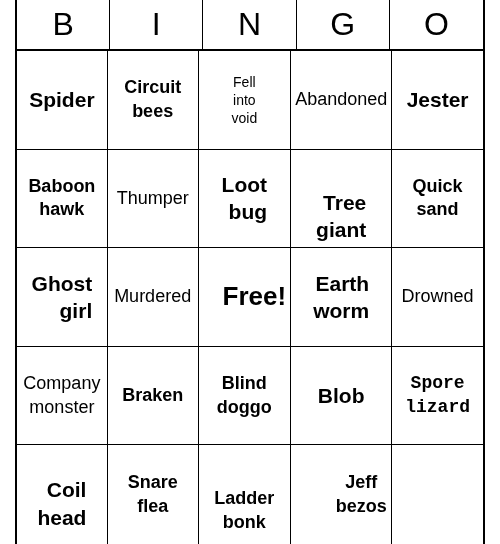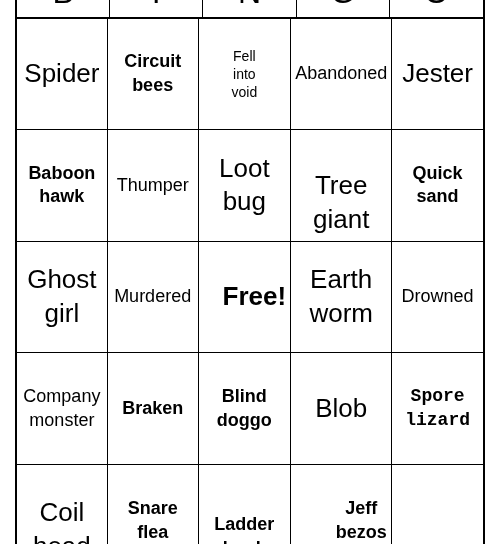--- a/index.html
+++ b/index.html
@@ -55,22 +55,23 @@
       border-right: none;
     }
     .bingo-cell:nth-child(n+21) {
       border-bottom: none;
     }
     .cell-text {
       font-size: 14px;
       line-height: 1.3;
     }
     .cell-text.large {
-      font-size: 26px;
-      font-weight: normal;
+      font-size: 21px;
+      font-weight: bold;
+      text-align: right;
     }
     .cell-text.medium {
       font-size: 18px;
       font-weight: bold;
     }
     .cell-text.small {
       font-size: 18px;
     }
     .cell-text.free {
       font-size: 26px;

